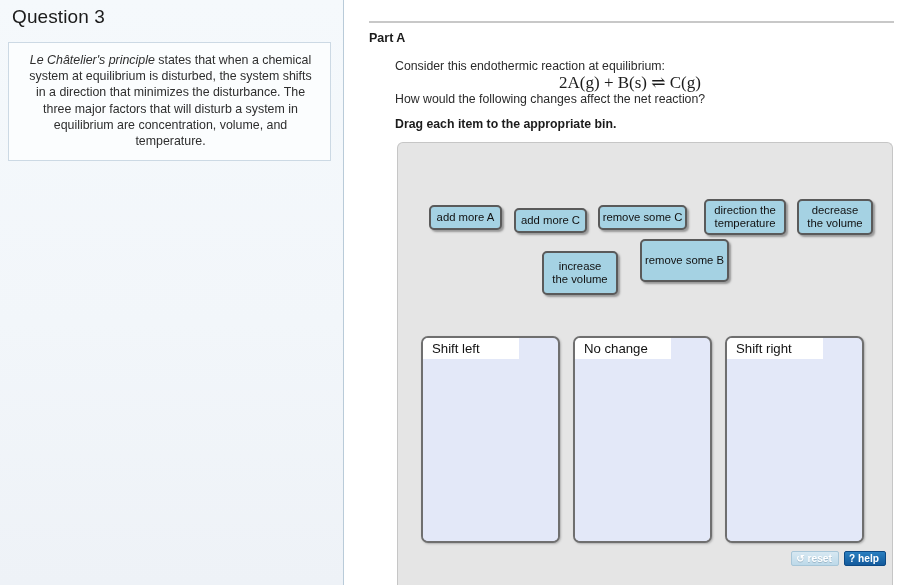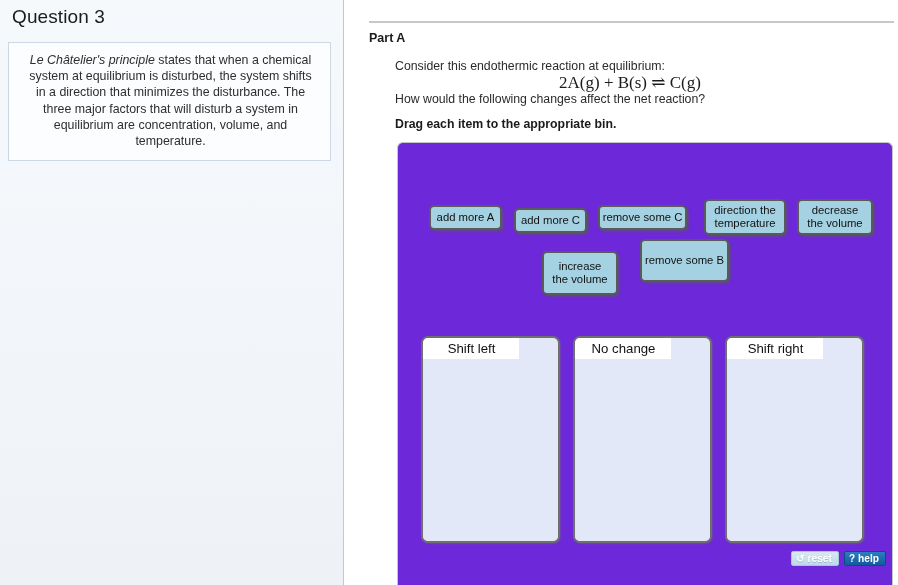--- a/index.html
+++ b/index.html
@@ -119,21 +119,21 @@
   #answer-box {
     position: absolute;
     left: 52px;
     top: 142px;
     width: 496px;
     height: 443px;
     box-sizing: border-box;
     border: 1px solid #c6c6c6;
     border-bottom: none;
     border-radius: 6px 6px 0 0;
-    background: #6d28d9;
+    background: #e5e5e5;
   }
 
   
   .drag-item {
     position: absolute;
     box-sizing: border-box;
     background: #a5d2e3;
     border: 2px solid #5a5a5a;
     border-radius: 5px;
     box-shadow: 2px 2px 2px rgba(90,90,90,0.55);
@@ -170,21 +170,20 @@
     left: 0; top: 0;
     height: 21px;
     line-height: 21px;
     background: #ffffff;
     color: #111111;
     font-size: 13.2px;
     padding: 0 8px 0 9px;
     min-width: 96px;
     box-sizing: border-box;
     white-space: nowrap;
-    text-align: center;
   }
   .bin-body {
     position: absolute;
     left: 0; top: 21px; right: 0; bottom: 0;
     background: #e3e8f8;
   }
 
   
   #box-footer {
     position: absolute;

